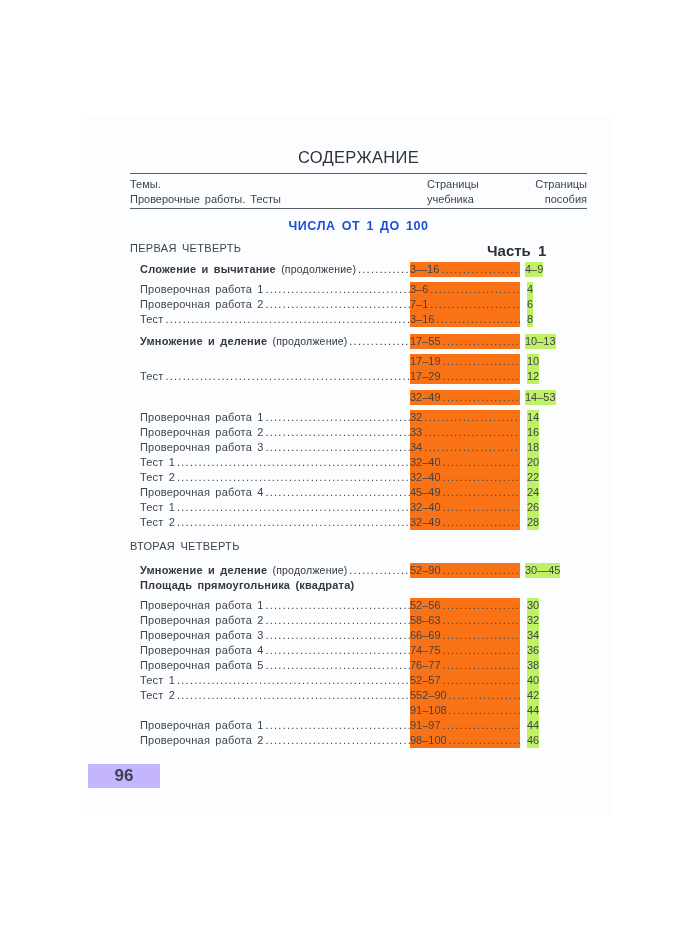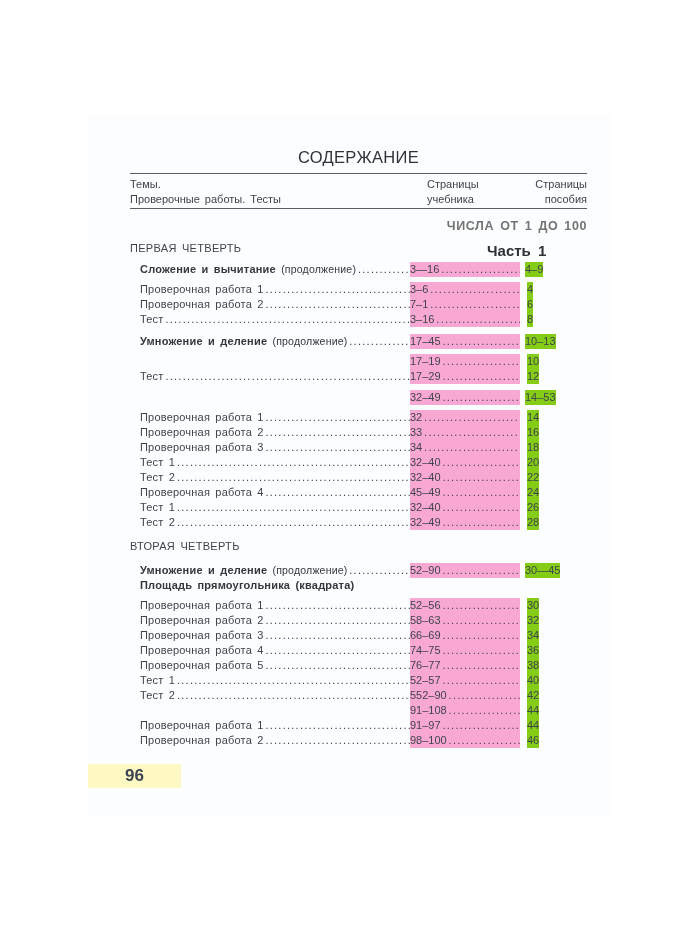--- a/index.html
+++ b/index.html
@@ -44,26 +44,26 @@
       position: absolute;
       font-size: 11px;
       line-height: 15px;
       color: #3f444a;
     }
     .section-title {
       position: absolute;
       left: 130px;
       width: 457px;
       top: 219px;
-      text-align: right;
+      text-align: center;
       font-weight: bold;
       font-size: 12.5px;
       letter-spacing: 0.6px;
       word-spacing: 2px;
-      color: #737373;
+      color: #1d4ed8;
     }
     .quarter {
       position: absolute;
       left: 130px;
       font-size: 11px;
       letter-spacing: 0.3px;
       word-spacing: 2px;
       color: #3f444a;
     }
     .part {
@@ -108,41 +108,41 @@
       word-spacing: -0.6px;
       font-weight: normal;
     }
     .row .name.noleader::after { content: ""; }
     .row .tb {
       position: absolute;
       left: 270px;
       top: 0;
       width: 110px;
       overflow: hidden;
-      background: #f9a8d4;
+      background: #f97316;
     }
     .row .tb::after {
       content: " . . . . . . . . . . . . . . . . . . . . . . . . .";
       letter-spacing: -0.6px;
       word-spacing: -0.6px;
     }
     .row .aid {
       position: absolute;
       left: 387px;
       top: 0;
-      background: #84cc16;
+      background: #bef264;
     }
     .row.main .aid { left: 385px; }
     .page-num {
       position: absolute;
       left: 88px;
       top: 764px;
-      width: 93px;
+      width: 72px;
       height: 24px;
-      background: #fef9c3;
+      background: #c4b5fd;
       text-align: center;
       font-weight: bold;
       font-size: 17px;
       line-height: 24px;
       color: #3b4450;
     }
   </style>
 </head>
 <body>
 
@@ -187,21 +187,21 @@
   <span class="aid">6</span>
 </div>
 <div class="row" style="top:312px">
   <span class="name"><span>Тест</span></span>
   <span class="tb"><span>3–16</span></span>
   <span class="aid">8</span>
 </div>
 
 <div class="row main" style="top:334px">
   <span class="name bold"><span>Умножение  и  деление</span> <span class="note">(продолжение)</span></span>
-  <span class="tb"><span>17–45</span></span>
+  <span class="tb"><span>17–55</span></span>
   <span class="aid">10–13</span>
 </div>
 <div class="row" style="top:354px">
   <span class="tb"><span>17–19</span></span>
   <span class="aid">10</span>
 </div>
 <div class="row" style="top:369px">
   <span class="name"><span>Тест</span></span>
   <span class="tb"><span>17–29</span></span>
   <span class="aid">12</span>

